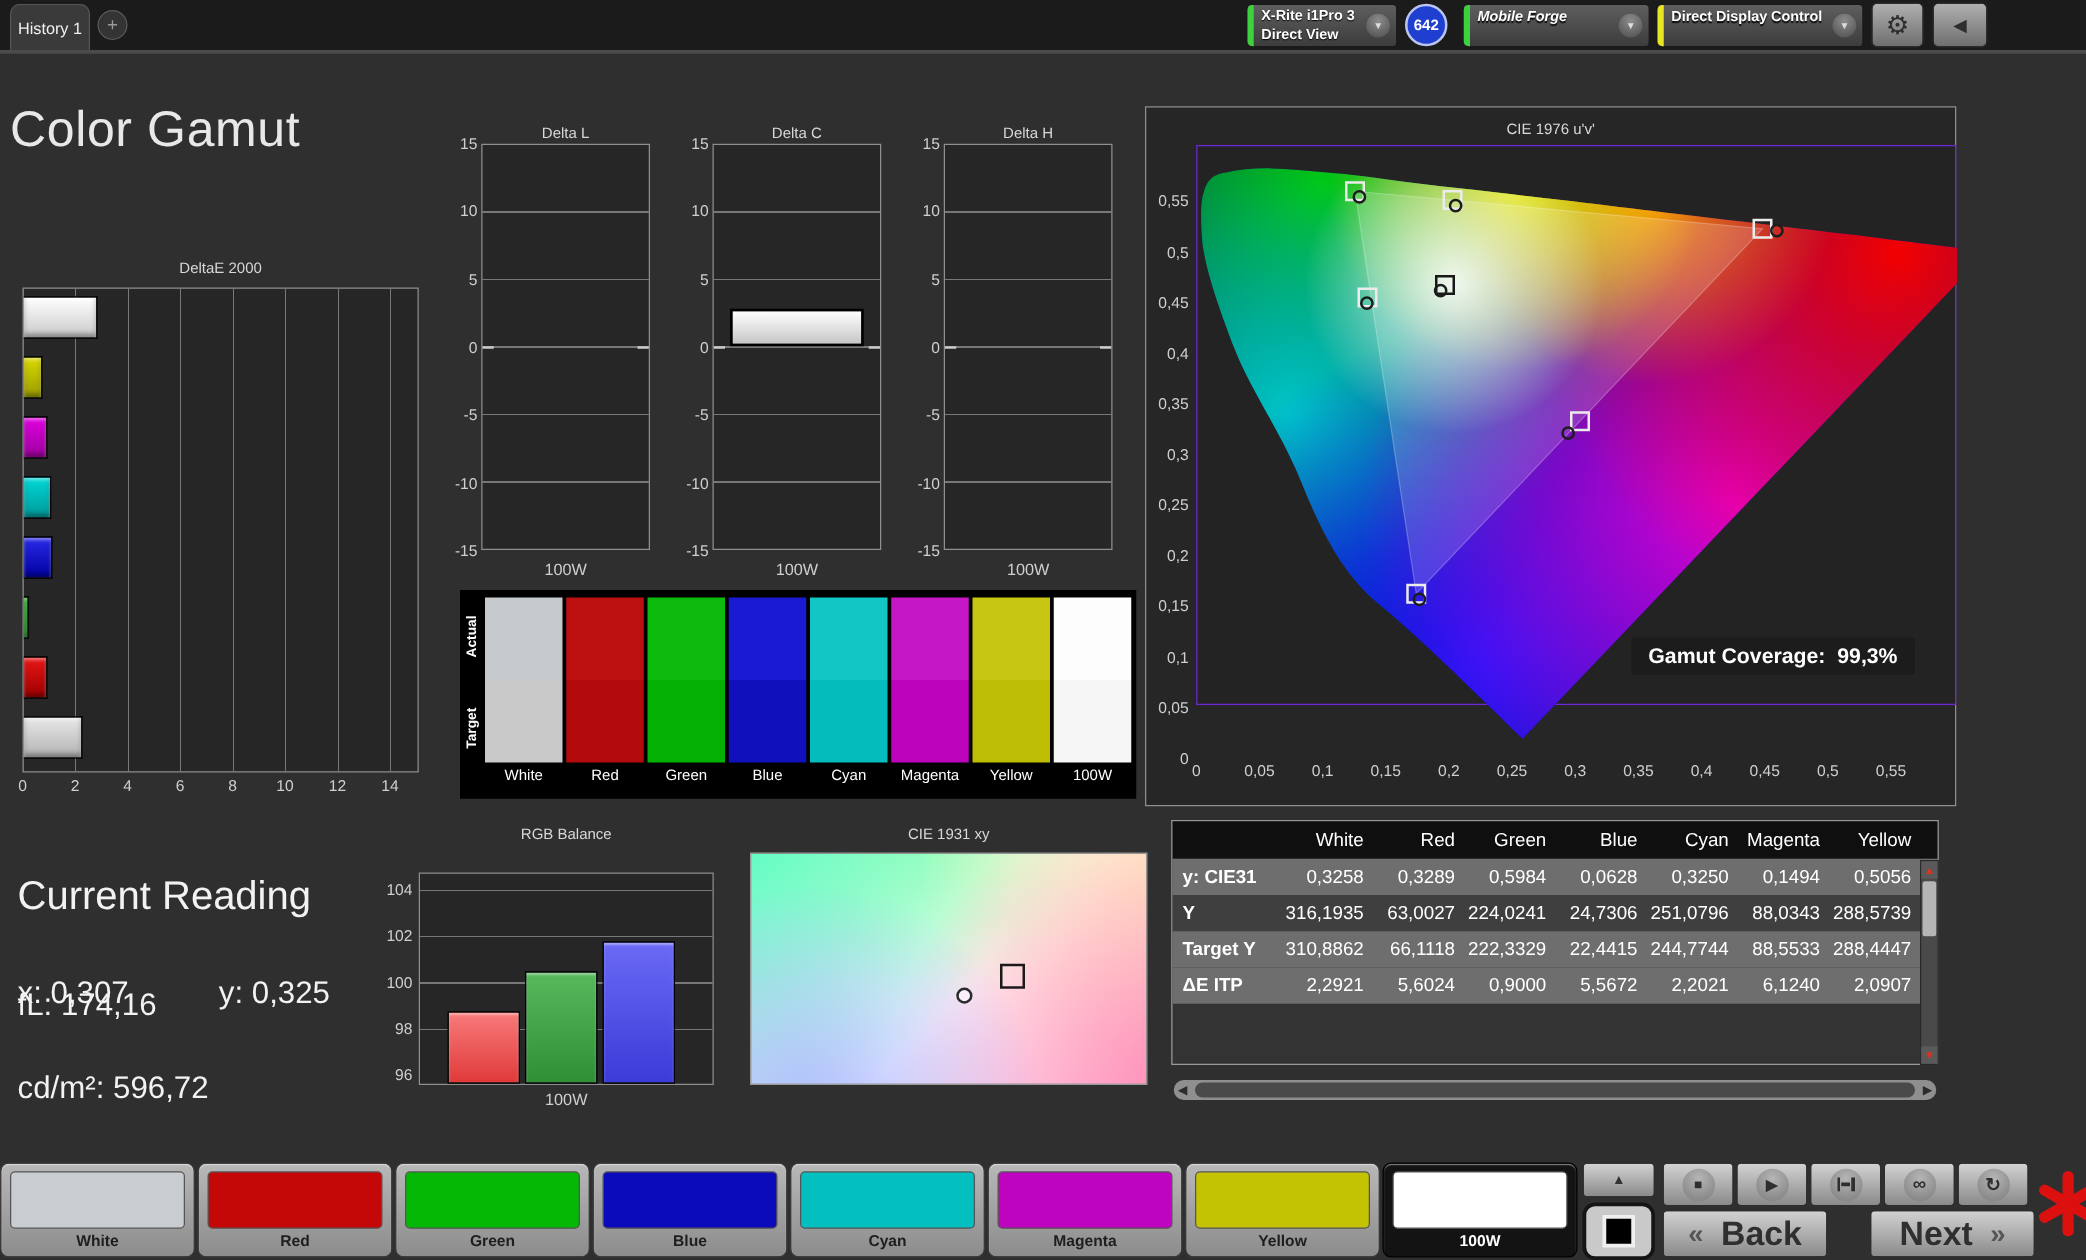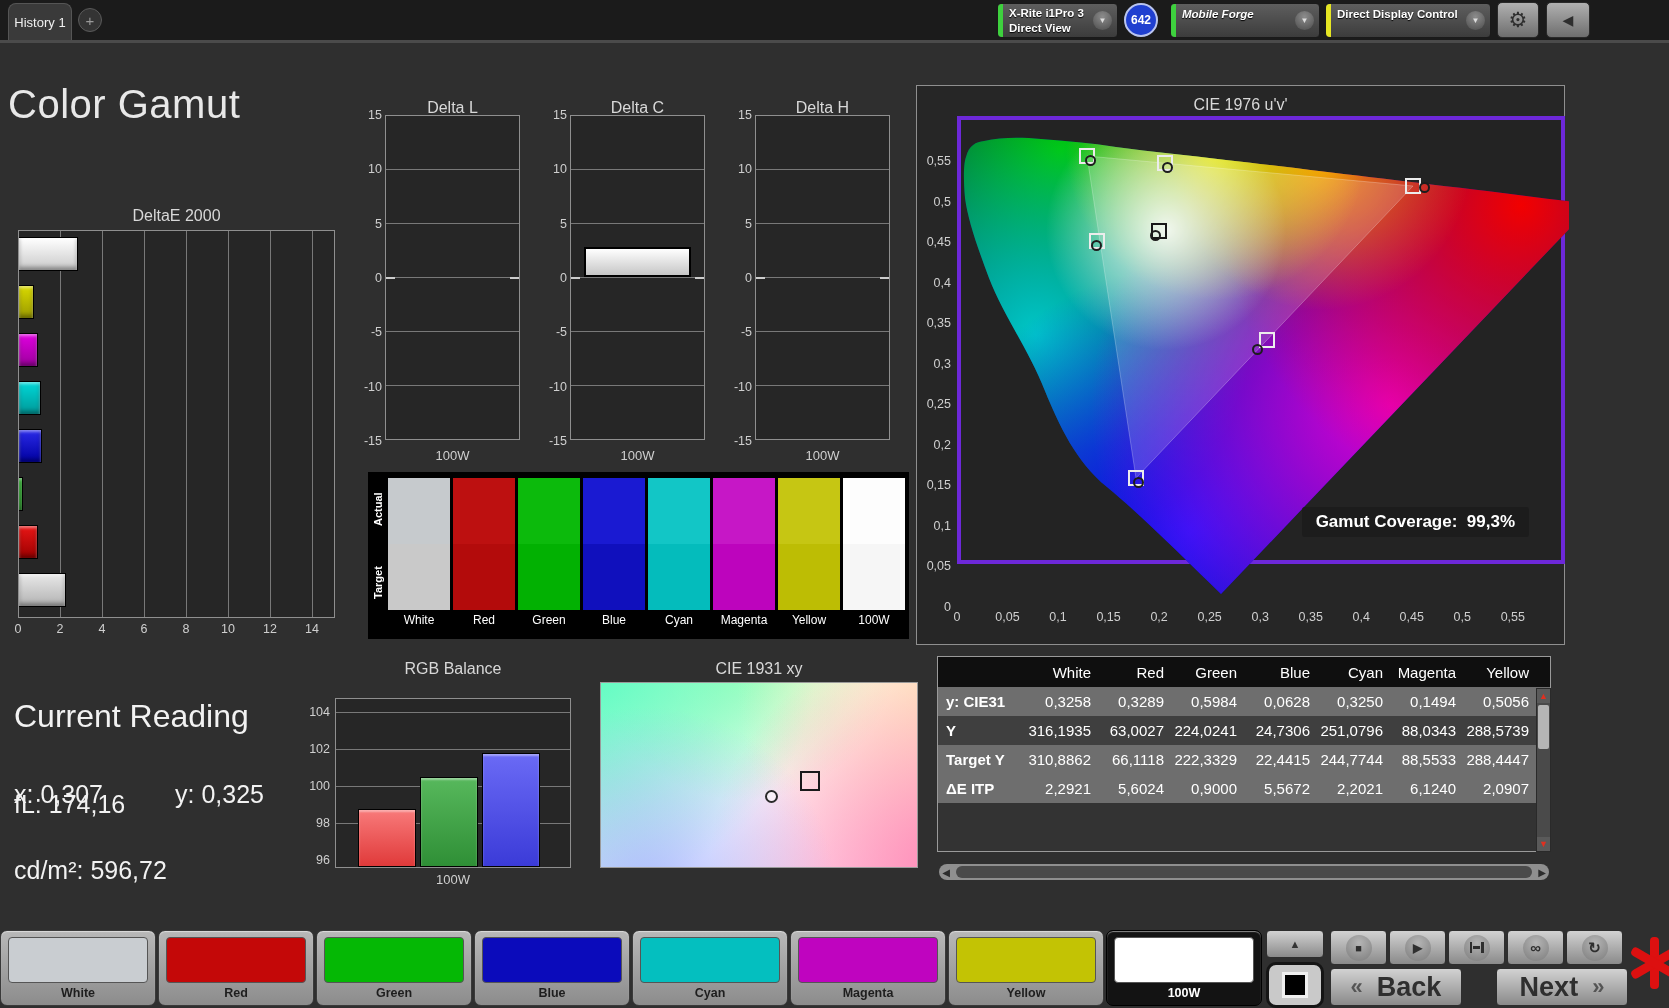--- a/index.html
+++ b/index.html
@@ -17,21 +17,21 @@
   .dd .arrow{width:19px;height:19px;border-radius:50%;background:radial-gradient(circle at 50% 30%,#8c8c8c,#4c4c4c);color:#ddd;font-size:8px;display:flex;align-items:center;justify-content:center;margin:0 5px;}
   .badge{position:absolute;left:1124px;top:3px;width:34px;height:34px;border-radius:50%;background:#1f3fd0;border:2px solid #b9c4ef;color:#fff;font-size:12px;font-weight:bold;display:flex;align-items:center;justify-content:center;}
   .sqbtn{position:absolute;top:2px;height:36px;background:linear-gradient(180deg,#b0b0b0,#6e6e6e);border:1px solid #2a2a2a;border-radius:5px;display:flex;align-items:center;justify-content:center;color:#2e2e2e;}
 
   
   .page-title{position:absolute;left:8px;top:82px;font-size:40px;color:#e8e8e8;letter-spacing:.5px;}
   .cr-title{position:absolute;left:14px;top:698px;font-size:32px;color:#f2f2f2;}
   .cr-line{position:absolute;font-size:25px;color:#f2f2f2;}
 
   
-  .ctitle{position:absolute;font-size:16px;color:#d8d8d8;text-align:center;}
+  .ctitle{position:absolute;font-size:12px;color:#d8d8d8;text-align:center;}
   .ticklabel{color:#cfcfcf;font-size:12.5px;}
   .plot{position:absolute;background:#262626;border:1px solid #8f8f8f;}
 
   
   .de-plot{left:18px;top:230px;width:317px;height:388px;background-image:repeating-linear-gradient(to right,transparent 0 41px,#787878 41px 42px);}
   .de-bars{position:absolute;left:0;top:6px;width:100%;display:flex;flex-direction:column;gap:14px;}
   .de-bar{height:34px;border:1px solid #000;border-left:none;box-shadow:inset 0 2px 3px rgba(255,255,255,.45), inset 0 -3px 4px rgba(0,0,0,.35);}
   .de-xticks{position:absolute;left:3px;top:622px;width:324px;display:flex;justify-content:space-between;}
   .de-xticks span{display:inline-block;width:30px;text-align:center;}
 
@@ -48,21 +48,21 @@
   .strip{position:absolute;left:368px;top:472px;width:541px;height:167px;background:#000;display:flex;}
   .strip-side{width:20px;display:flex;flex-direction:column;color:#fff;font-size:11px;font-weight:bold;}
   .vlabel{flex:1;writing-mode:vertical-rl;transform:rotate(180deg);display:flex;align-items:center;justify-content:center;}
   .strip-cols{flex:1;display:flex;gap:3px;padding:6px 4px 2px 0;}
   .strip-col{flex:1;display:flex;flex-direction:column;}
   .strip-a{height:66px;} .strip-t{height:66px;}
   .strip-lab{height:19px;color:#fff;font-size:12px;text-align:center;line-height:20px;}
 
   
   .cie-panel{position:absolute;left:916px;top:85px;width:649px;height:560px;background:#262626;border:1px solid #8f8f8f;}
-  .cie-plot{position:absolute;left:40px;top:30px;width:608px;height:448px;background:#232323;border:4px solid #6d28d9;}
+  .cie-plot{position:absolute;left:40px;top:30px;width:608px;height:448px;background:#232323;border:1px solid #6d28d9;}
   .cie-yticks{position:absolute;left:0;top:68px;width:34px;height:460px;display:flex;flex-direction:column;justify-content:space-between;text-align:right;}
   .cie-xticks{position:absolute;left:15px;top:524px;width:606px;display:flex;justify-content:space-between;}
   .cie-xticks span{display:inline-block;width:50px;text-align:center;}
   .marker-sq{position:absolute;width:16px;height:16px;border:2px solid #eee;}
   .marker-c{position:absolute;width:11px;height:11px;border:2px solid #1d1d1d;border-radius:50%;}
   .coverage{position:absolute;right:32px;bottom:23px;background:#1c1c1c;border-radius:3px;padding:5px 14px;color:#fff;font-size:17px;font-weight:bold;}
 
   
   .rgb-plot{left:335px;top:698px;width:236px;height:170px;background-image:repeating-linear-gradient(to bottom,transparent 0 36px,#787878 36px 37px);background-position:0 -23px;}
   .rgb-yticks{position:absolute;left:300px;top:705px;width:30px;height:162px;display:flex;flex-direction:column;justify-content:space-between;text-align:right;}

